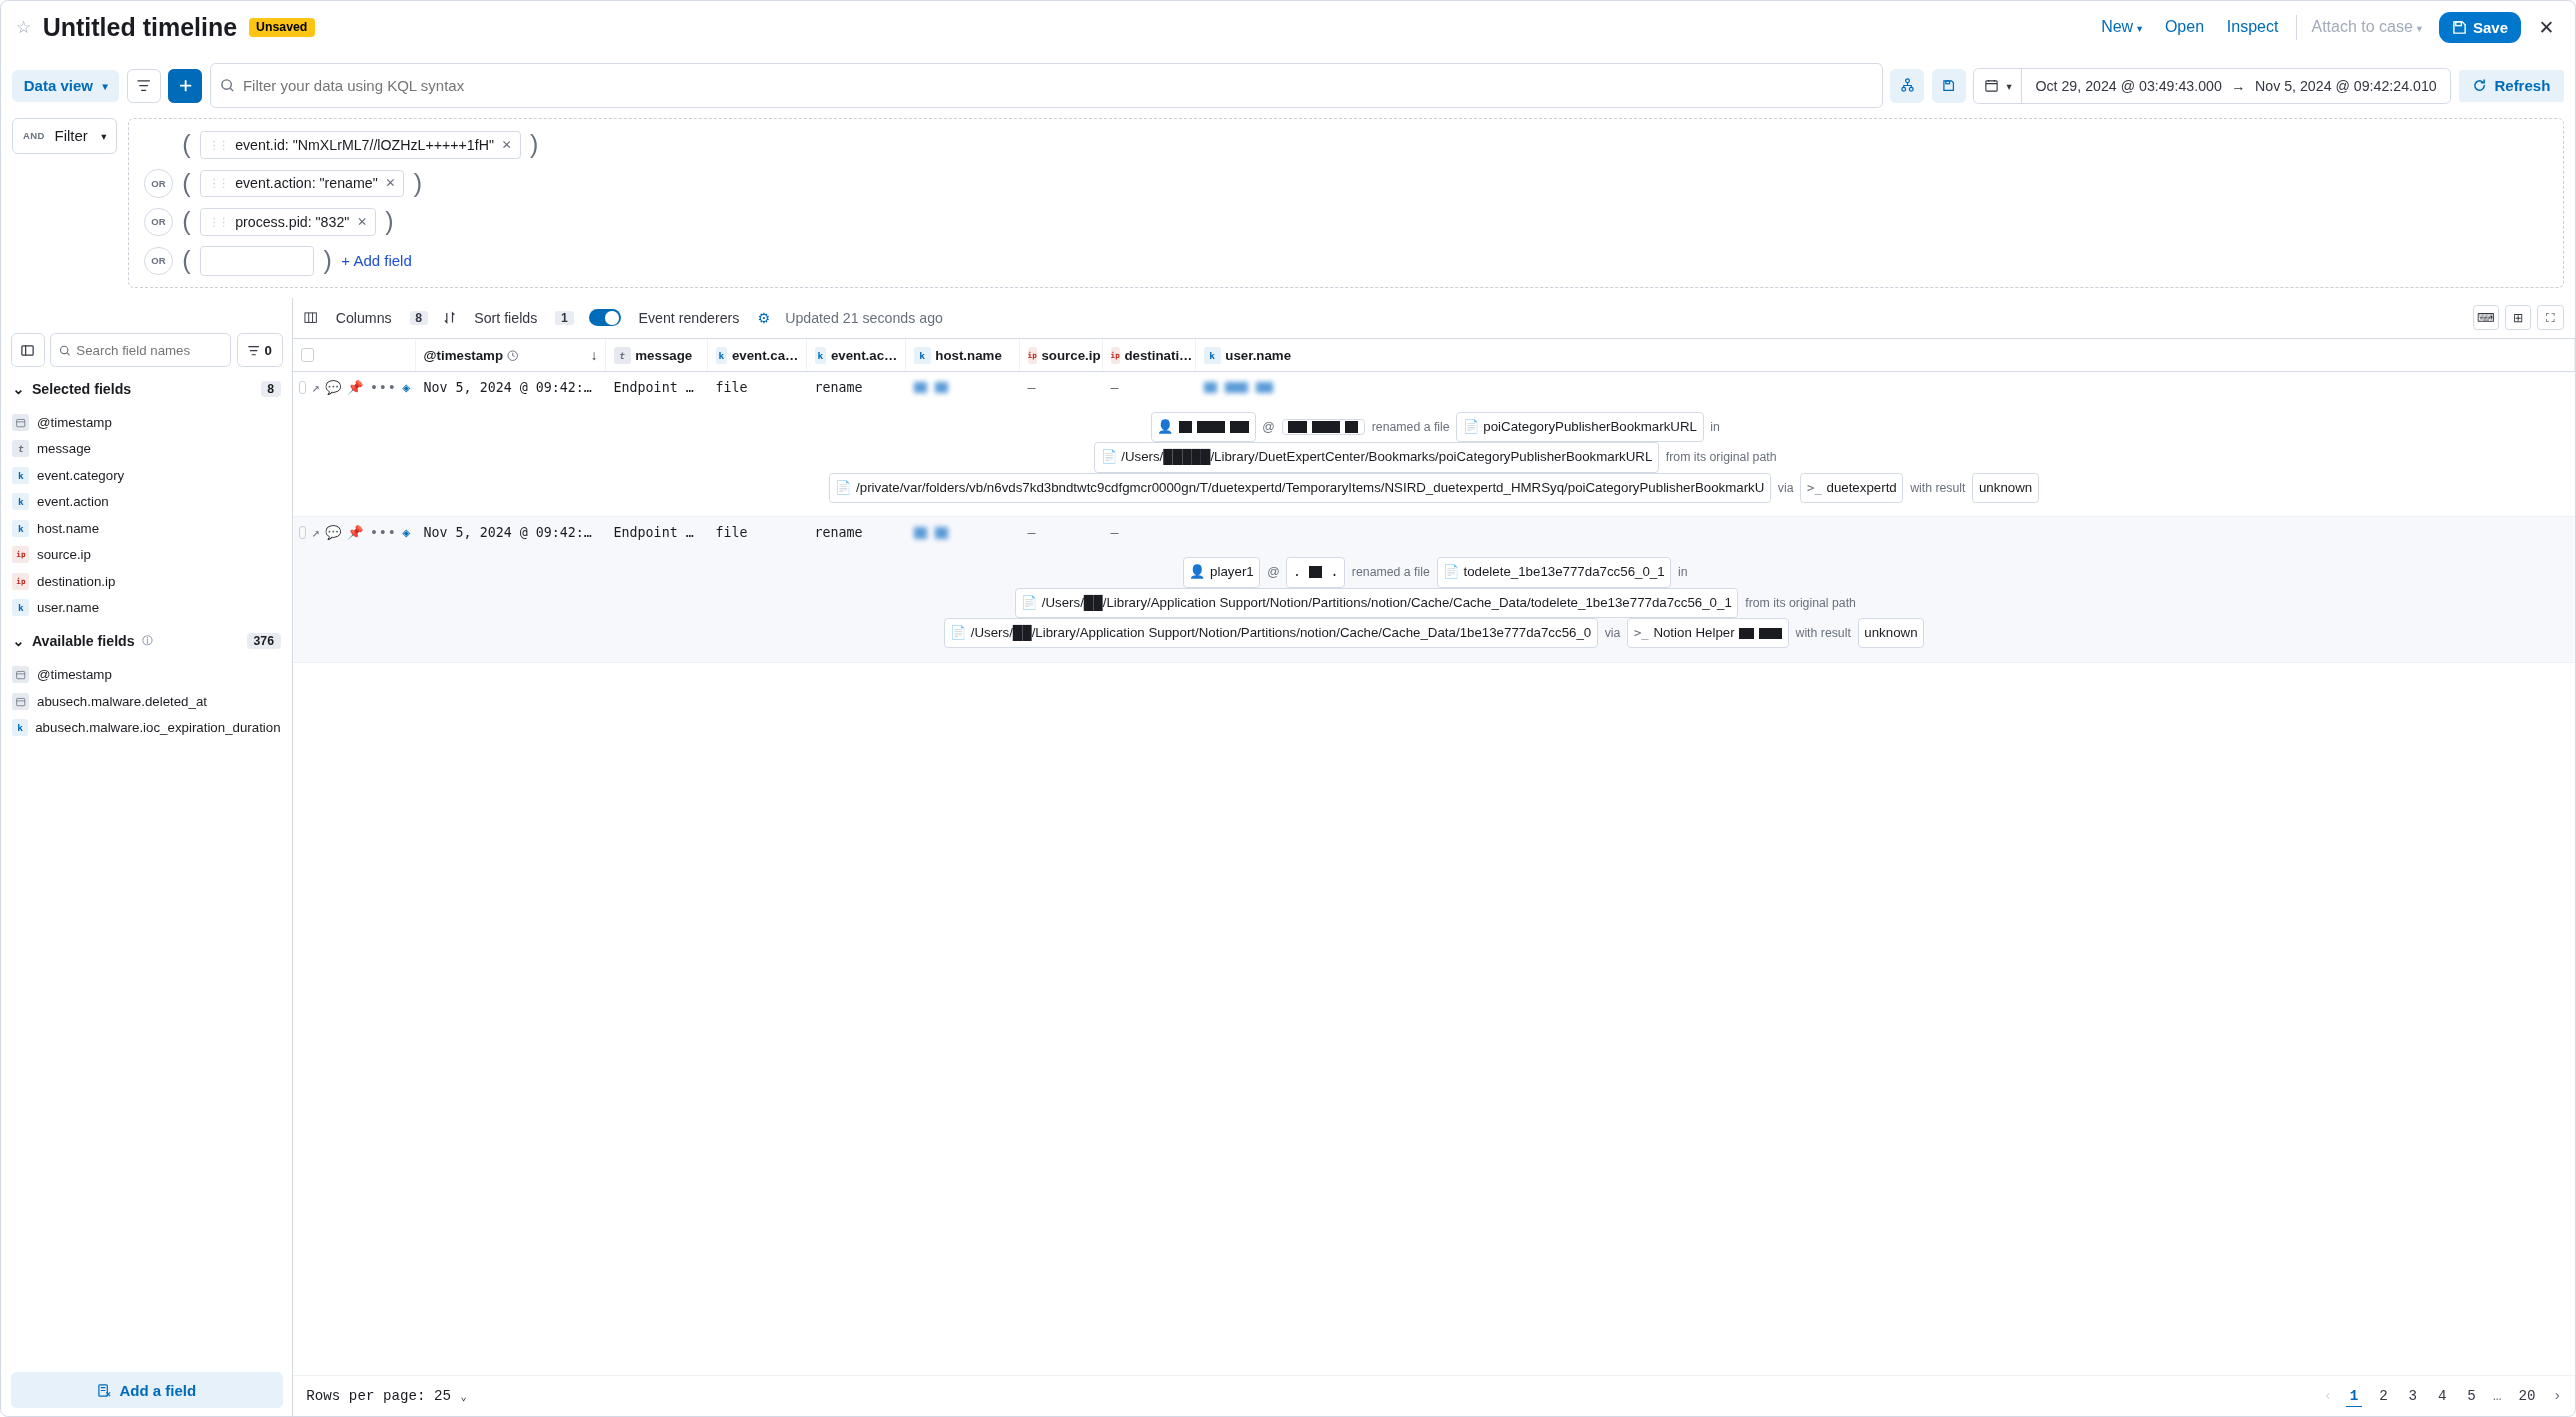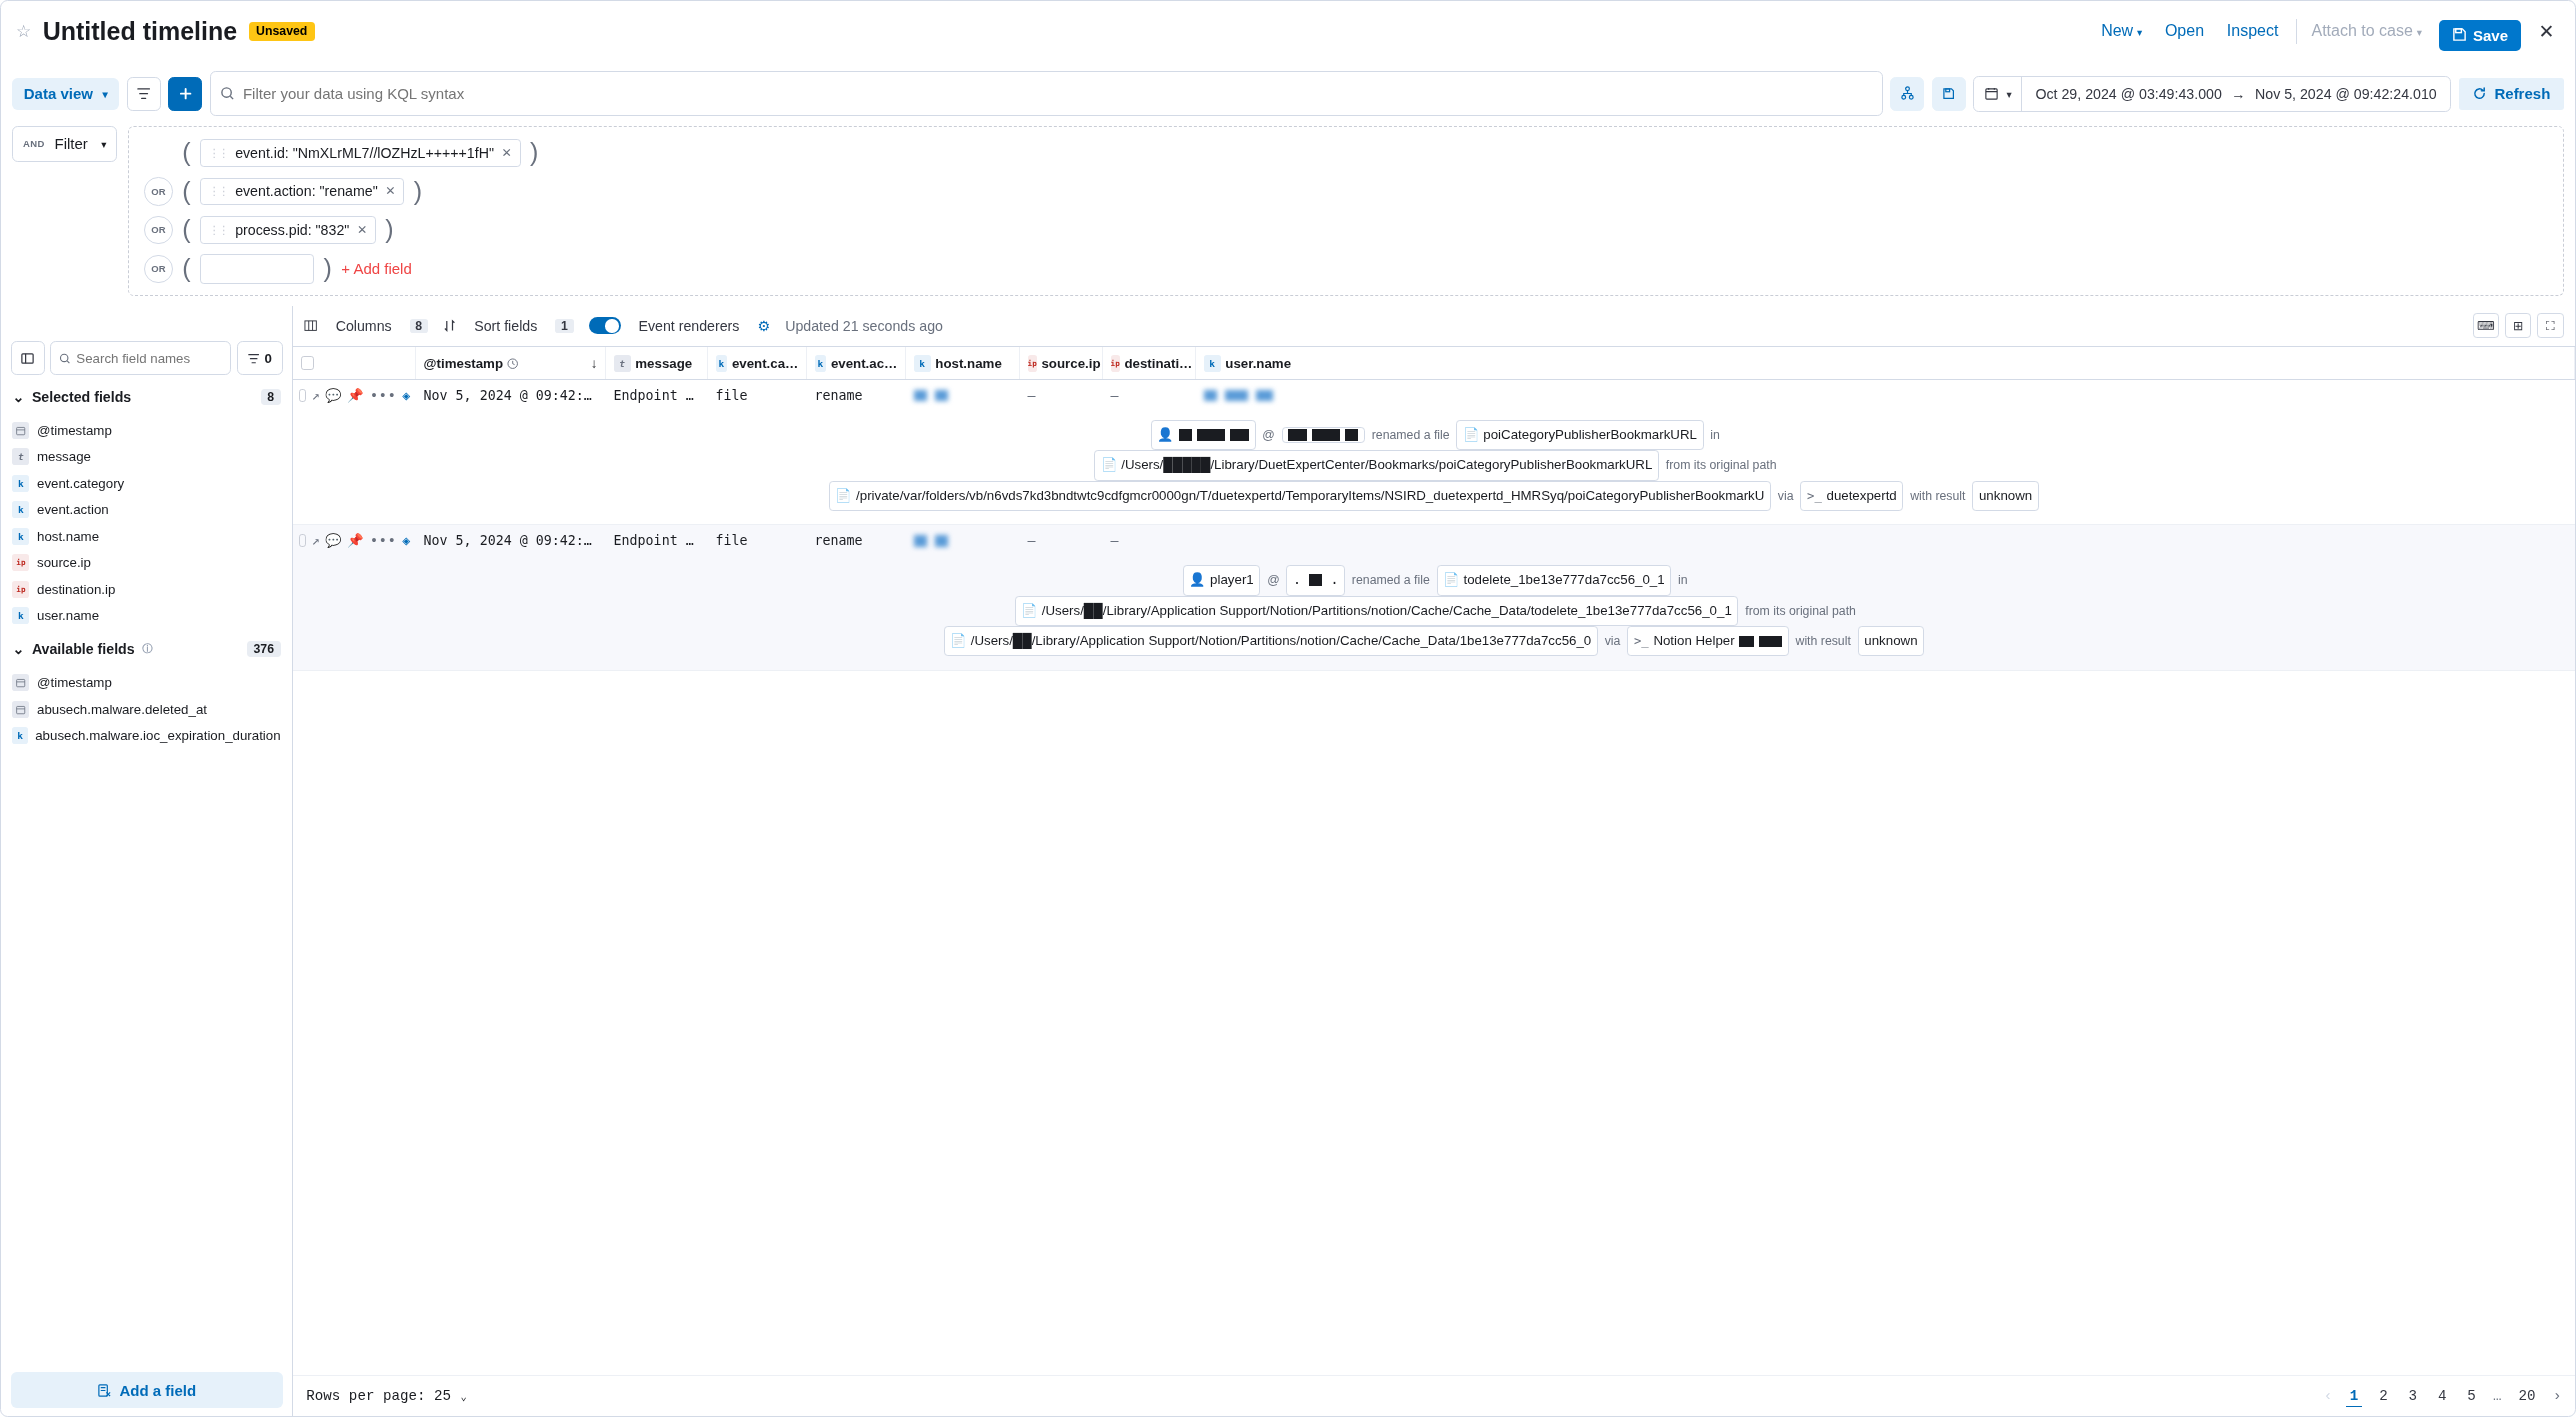--- a/index.html
+++ b/index.html
@@ -8,21 +8,21 @@
 
 
 .header { display: flex; align-items: center; padding: 11.4px 15px; gap: 11.4px; }
 .star-icon { color: #98a2b3; font-size: 17px; cursor: default; }
 .title { font-size: 25px; font-weight: 700; }
 .unsaved-badge { background: #fec514; color: #000; padding: 2.8px 7.6px; border-radius: 3.8px; font-size: 12.3px; font-weight: 600; }
 .header-spacer { flex: 1; }
 .header-link { color: #006bb8; font-size: 16px; font-weight: 500; cursor: pointer; padding: 3.8px 5.7px; }
 .header-link.disabled { color: #a2abba; cursor: default; }
 .chevron-down { font-size: 10.4px; margin-left: 3.8px; }
-.save-btn { background: #07c; color: #fff; padding: 6.6px 13.3px; border-radius: 5px; font-size: 15px; font-weight: 600; display: inline-flex; gap: 5.7px; cursor: pointer; border: none; margin-top: 8px; }
+.save-btn { background: #07c; color: #fff; padding: 6.6px 13.3px; border-radius: 11px; font-size: 15px; font-weight: 600; display: inline-flex; align-items: center; gap: 5.7px; cursor: pointer; border: none; }
 .close-x { font-size: 19px; color: #343741; cursor: pointer; padding: 0 5.7px; }
 
 
 .tabs { display: flex; gap: 26.5px; padding: 0 15px; border-bottom: 0.9px solid #d3dae6; }
 .tab { padding: 9.5px 0 11.4px; font-size: 16px; font-weight: 700; color: #343741; cursor: pointer; border-bottom: 1.9px solid transparent; display: flex; align-items: center; gap: 7.6px; }
 .tab.active { color: #006bb8; border-bottom-color: #07c; }
 .tab.disabled { color: #a2abba; cursor: default; }
 .tab-badge { background: #e9edf3; color: #343741; padding: 1.9px 7.6px; border-radius: 3.8px; font-size: 12.3px; font-weight: 700; }
 
 
@@ -43,21 +43,21 @@
 .and-filter { display: flex; align-items: center; gap: 9.5px; border: 0.9px solid #d3dae6; border-radius: 5.7px; padding: 5.7px 9.5px; height: 36px; cursor: pointer; align-self: flex-start; }
 .and-badge { font-size: 9.5px; font-weight: 700; color: #69707d; letter-spacing: 0.5px; }
 .filter-text { font-size: 15px; }
 .query-box { flex: 1; border: 1.9px dashed #c9cdd6; border-radius: 5.7px; padding: 11.4px 15px; display: flex; flex-direction: column; gap: 9.5px; position: relative; }
 .query-line { display: flex; align-items: center; gap: 9.5px; }
 .or-pill { width: 28.4px; height: 28.4px; border: 0.9px solid #d3dae6; border-radius: 50%; display: flex; align-items: center; justify-content: center; font-size: 9.5px; font-weight: 700; color: #69707d; }
 .paren { font-size: 25px; color: #69707d; font-weight: 300; }
 .field-pill { border: 0.9px solid #d3dae6; border-radius: 3.8px; padding: 4.7px 7.6px; display: inline-flex; align-items: center; gap: 7.6px; font-size: 14.2px; background: #fff; }
 .field-pill .handle { color: #c9cdd6; letter-spacing: -1.9px; font-size: 11.4px; }
 .field-pill .x { color: #69707d; cursor: pointer; font-size: 12.3px; }
-.add-field-link { color: #ef4444; font-size: 15px; cursor: pointer; }
+.add-field-link { color: #1d4ed8; font-size: 15px; cursor: pointer; }
 .empty-paren-box { border: 0.9px solid #d3dae6; border-radius: 3.8px; width: 114px; height: 30px; }
 
 
 .main { flex: 1; display: flex; overflow: hidden; }
 .sidebar { width: 292px; border-right: 0.9px solid #d3dae6; display: flex; flex-direction: column; padding: 7.6px 9.5px; gap: 5.7px; }
 .sidebar-top { display: flex; gap: 5.7px; align-items: center; margin-top: 28px; }
 .collapse-btn { width: 34px; height: 34px; border: 0.9px solid #d3dae6; border-radius: 5.7px; display: flex; align-items: center; justify-content: center; cursor: pointer; }
 .field-search { flex: 1; border: 0.9px solid #d3dae6; border-radius: 5.7px; padding: 5.7px 7.6px; display: flex; align-items: center; gap: 5.7px; height: 34px; }
 .field-search input { border: none; outline: none; font-size: 13.3px; width: 100%; }
 .filter-count { border: 0.9px solid #d3dae6; border-radius: 5.7px; padding: 5.7px 9.5px; display: flex; align-items: center; gap: 5.7px; height: 34px; font-weight: 700; }

